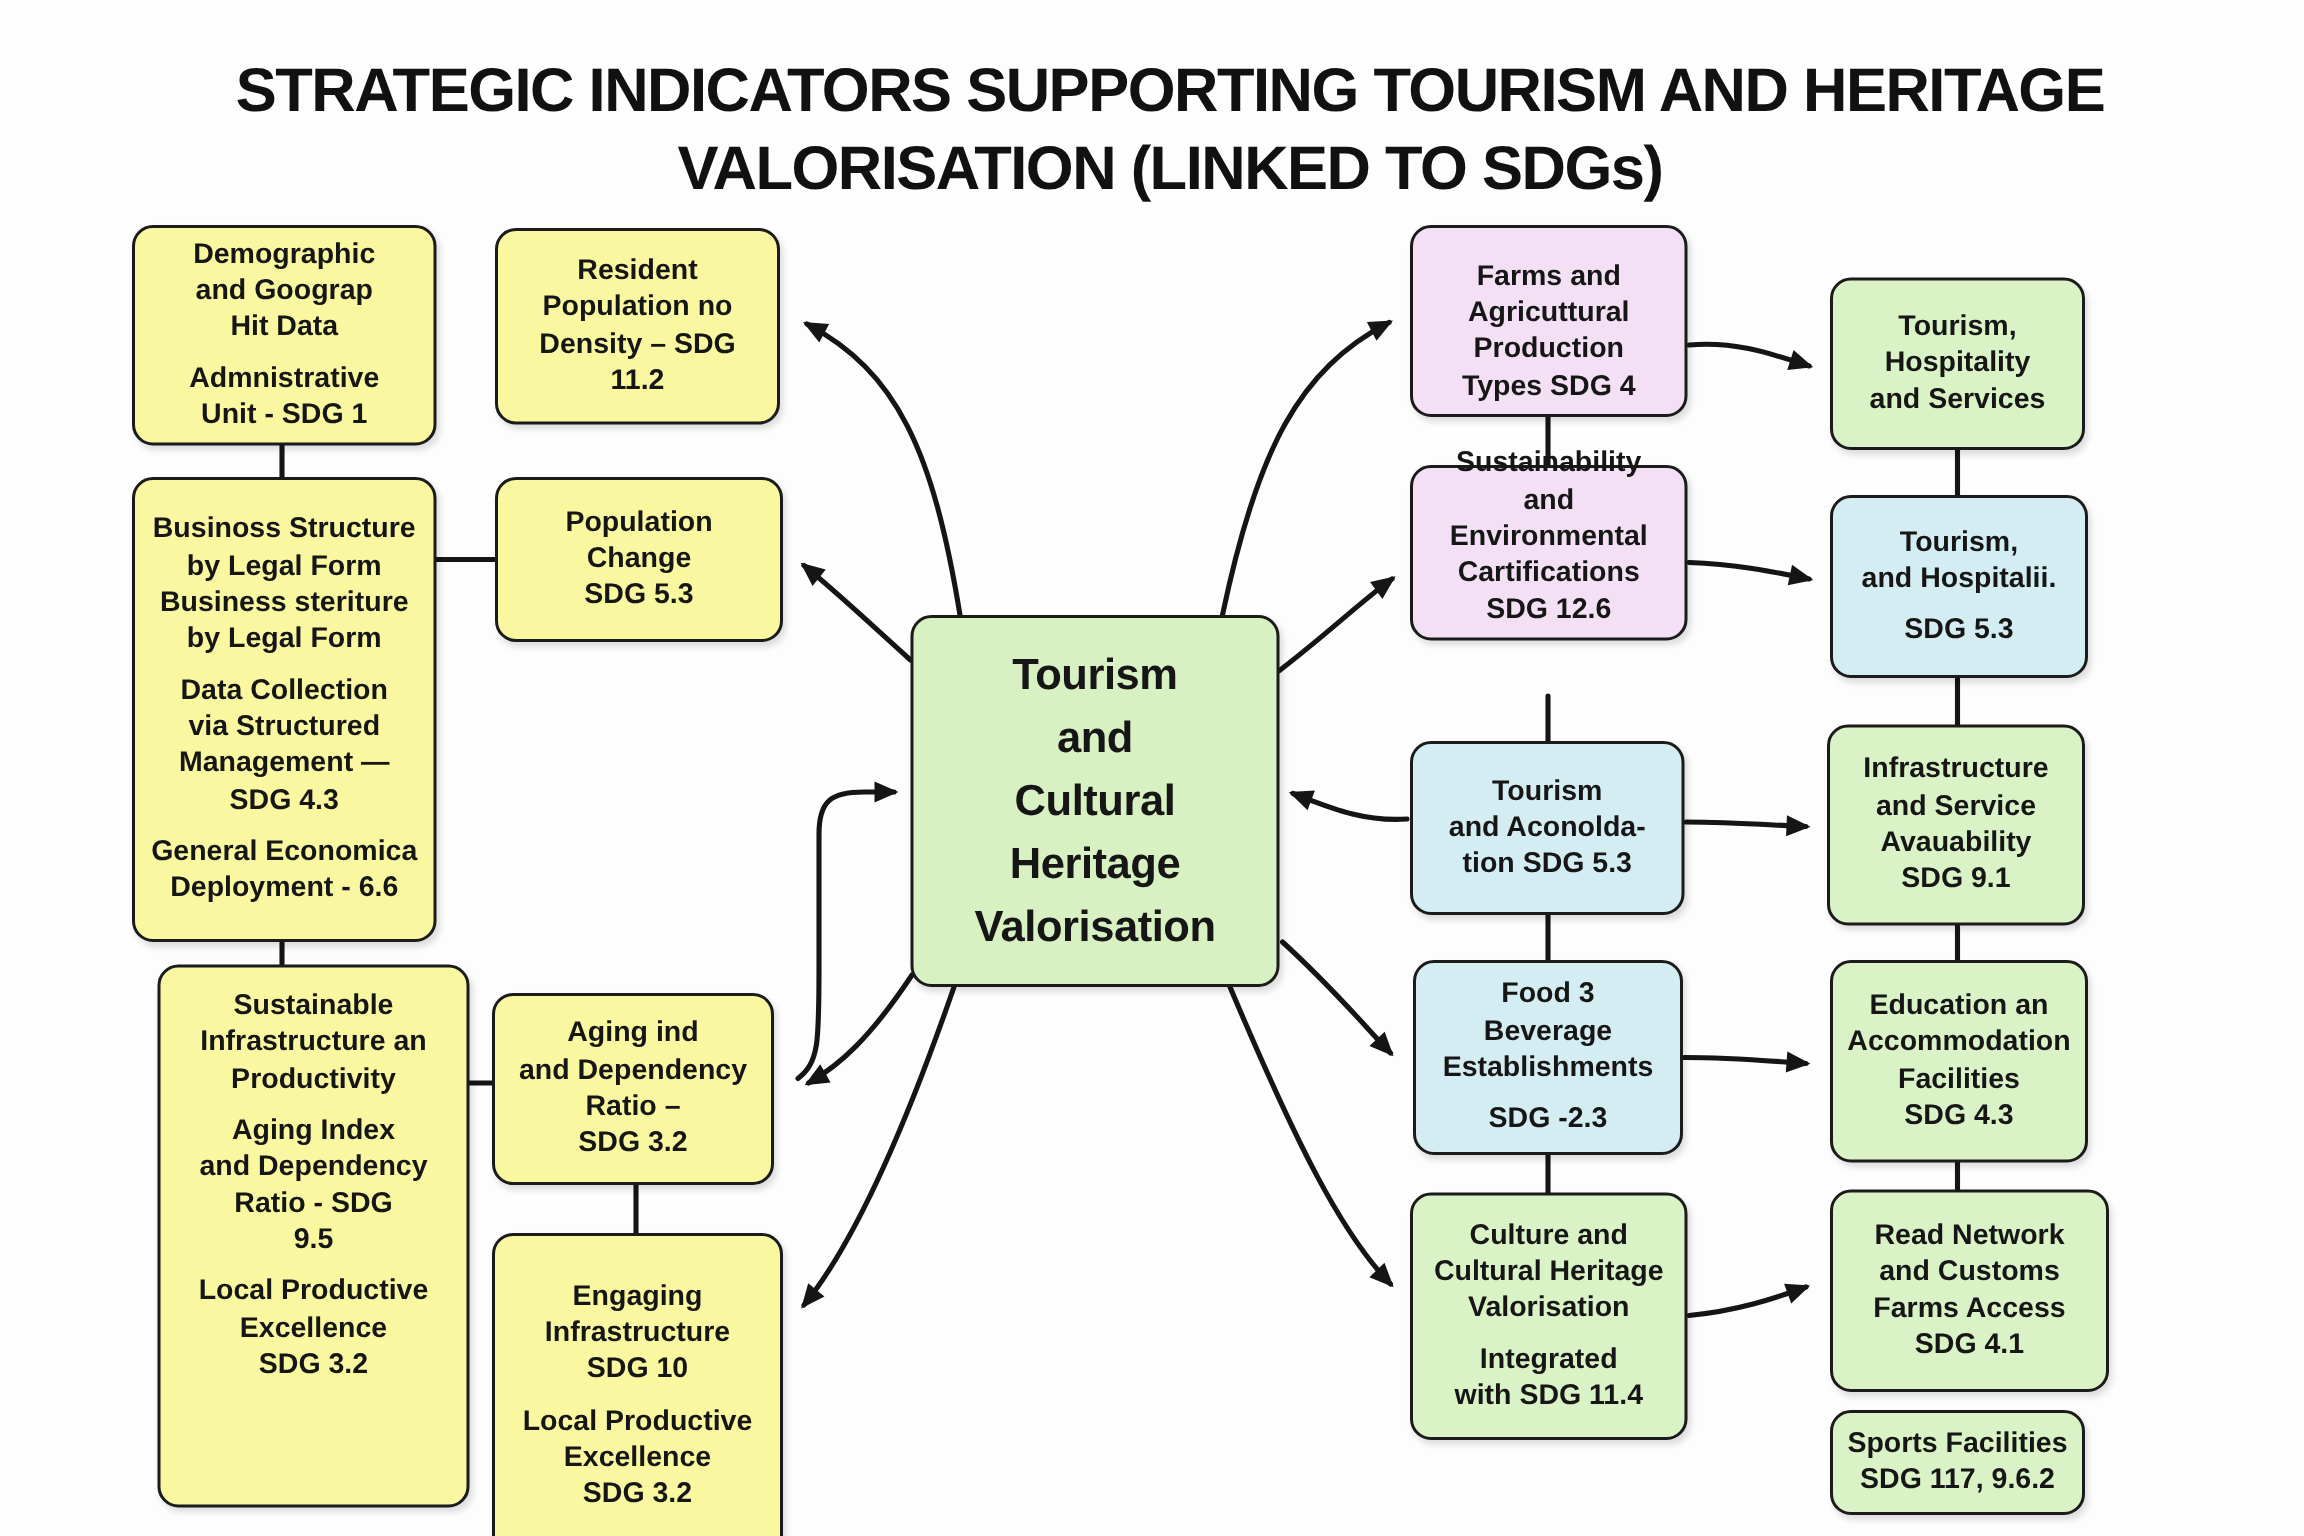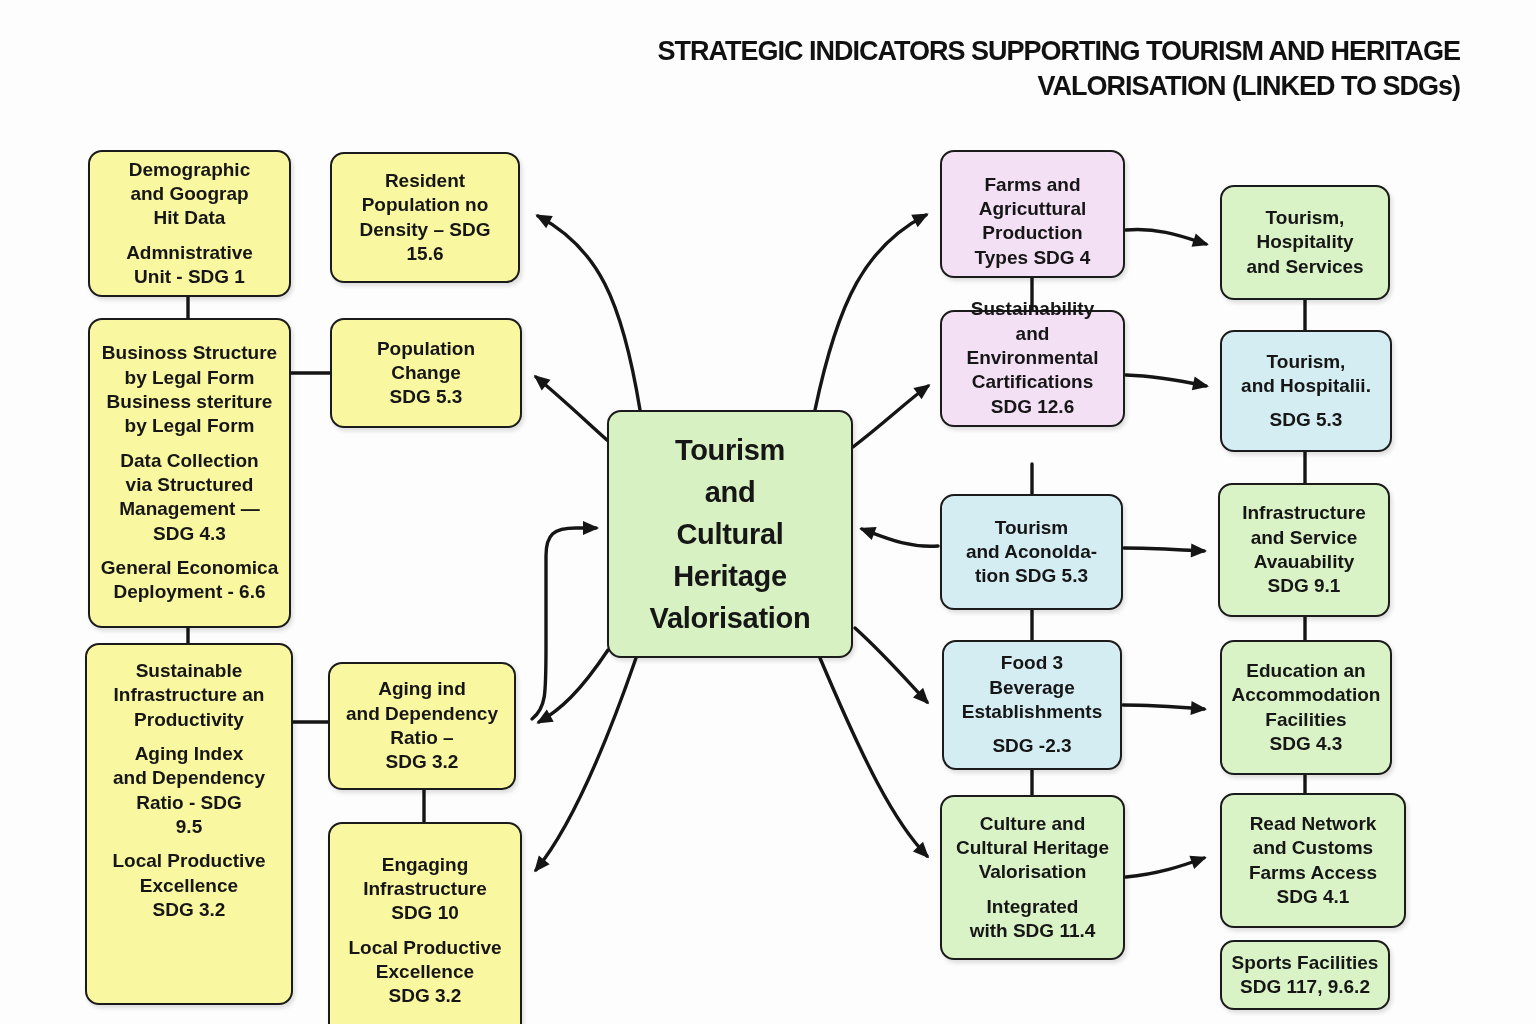--- a/index.html
+++ b/index.html
@@ -1,32 +1,32 @@
 <!DOCTYPE html>
 <html style="--yellow: #f9f7a0; --pink: #f3e0f4; --blue: #d4edf2; --green: #daf3c6; --green_center: #d8f1c2; --line: #151515;"><head>
 <meta charset="utf-8">
 <style>
   html,body{margin:0;padding:0;background:#ffffff;}
   #canvas{
     position:relative;width:1536px;height:1024px;background:#fdfdfd;overflow:hidden;
     font-family:"Liberation Sans","DejaVu Sans",sans-serif;color:#161616;
   }
   #title{
-    position:absolute;left:100px;top:34px;width:1360px;text-align:right;
-    font-size:27px;font-weight:bold;letter-spacing:-1px;line-height:1.28;color:#111;
+    position:absolute;left:100px;top:34px;width:1360px;text-align:center;
+    font-size:41px;font-weight:bold;letter-spacing:-1px;line-height:1.28;color:#111;
     white-space:pre-line;
   }
   #arrows{position:absolute;left:0;top:0;width:1536px;height:1024px;}
   .box{
     position:absolute;box-sizing:border-box;border:2.6px solid #1b1b1b;border-radius:14px;
     display:flex;flex-direction:column;justify-content:center;align-items:center;
     text-align:center;font-size:19px;font-weight:600;line-height:1.28;
     padding:6px 4px;box-shadow:2px 3px 4px rgba(0,0,0,0.13);
   }
-  .box.top{justify-content:flex-start;padding-top:14px;}
+  .box.top{justify-content:flex-start;padding-top:14px;margin-left:20px;}
   .p{white-space:pre-line;}
   .p + .p{margin-top:10px;}
   .yellow{background:var(--yellow,#f9f7a0);}
   .pink{background:var(--pink,#f3e0f4);justify-content:flex-end;}
   .blue{background:var(--blue,#d4edf2);}
   .green{background:var(--green,#daf3c6);}
   .green-center{background:var(--green_center,#d8f1c2);}
   #center-box{font-size:29px;font-weight:bold;line-height:1.45;letter-spacing:-0.3px;}
 </style>
 </head>
@@ -108,21 +108,21 @@
 9.5</div>
     <div class="p">Local Productive
 Excellence
 SDG 3.2</div>
   </div>
 
   <div class="box yellow" style="left:330px;top:152px;width:190px;height:131px">
     <div class="p">Resident
 Population no
 Density – SDG
-15.6</div>
+11.2</div>
   </div>
 
   <div class="box yellow" style="left:330px;top:318px;width:192px;height:110px">
     <div class="p">Population
 Change
 SDG 5.3</div>
   </div>
 
   <div class="box yellow" style="left:328px;top:662px;width:188px;height:128px">
     <div class="p">Aging ind

